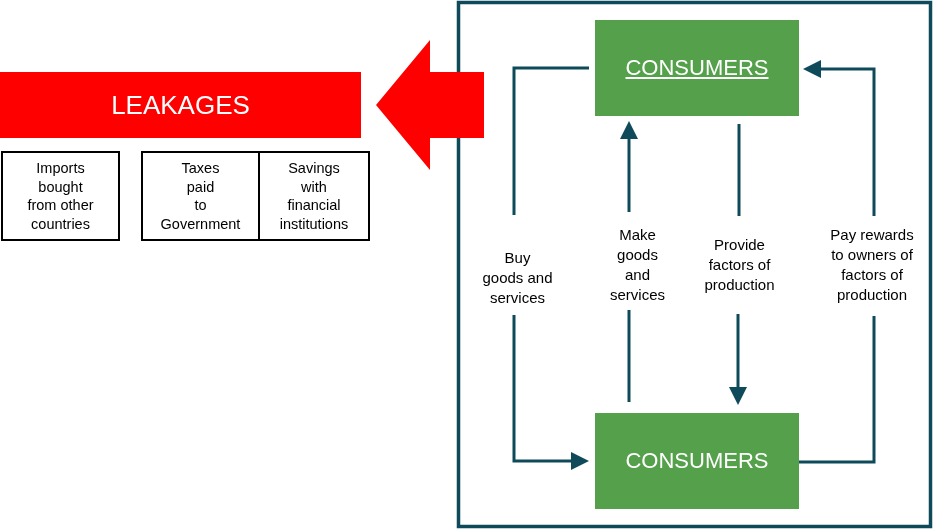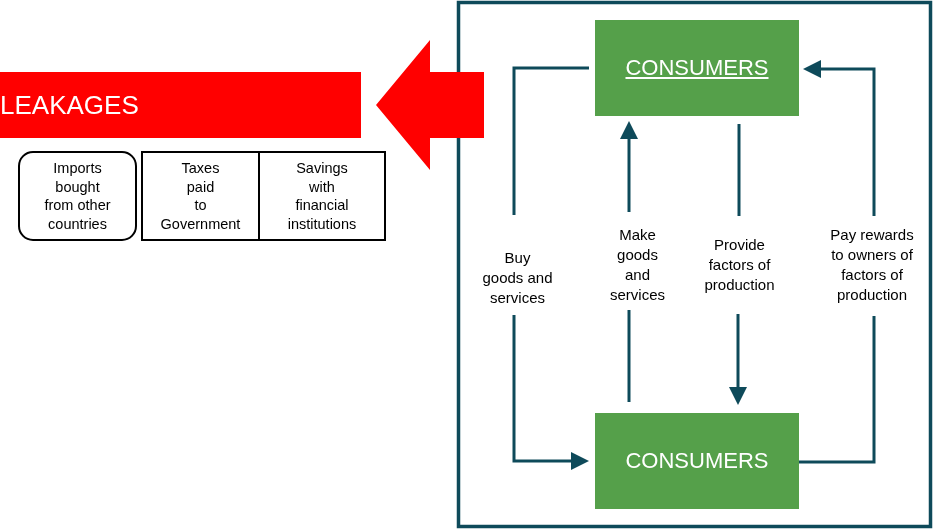--- a/index.html
+++ b/index.html
@@ -1,20 +1,20 @@
 <!DOCTYPE html>
 <html><head>
 <meta charset="utf-8">
 <style>
   html, body { margin:0; padding:0; background:#ffffff; }
   body { width:934px; height:530px; position:relative; overflow:hidden;
          font-family:"Liberation Sans", sans-serif; }
   .abs { position:absolute; }
   #leak-bar { left:0; top:72px; width:361px; height:66px; background:#ff0000;
-              color:#ffffff; font-size:26px; display:flex; align-items:center; }
+              color:#ffffff; font-size:26px; display:flex; align-items:center; justify-content:center; }
   .leak-box { position:absolute; top:151px; height:90px; border:2px solid #000; box-sizing:border-box;
               background:#fff; font-size:14.5px; line-height:18.5px; color:#000; text-align:center;
               display:flex; align-items:center; justify-content:center; white-space:pre-line; }
   .node { position:absolute; left:595px; width:204px; height:96px; background:#55a04a; color:#ffffff;
           font-size:22px; display:flex; align-items:center; justify-content:center; }
   .flow-label { position:absolute; font-size:15px; line-height:20px; color:#000; text-align:center;
                 white-space:pre-line; }
   svg { position:absolute; left:0; top:0; }
 </style>
 </head>
@@ -41,33 +41,33 @@
   <line x1="738" y1="314" x2="738" y2="396" stroke="#0e4a5a" stroke-width="3" marker-end="url(#ah)"></line>
 
   <polyline points="799,462 874,462 874,316" fill="none" stroke="#0e4a5a" stroke-width="3"></polyline>
   <polyline points="874,216 874,69 812,69" fill="none" stroke="#0e4a5a" stroke-width="3" marker-end="url(#ah)"></polyline>
 </svg>
 
 <div id="leak-bar" class="abs">
   <span>LEAKAGES</span>
 </div>
 
-<div class="leak-box" style="left:18px; width:119px;border-radius:15px;">
+<div class="leak-box" style="left:1px; width:119px;">
   <span>Imports
 bought
 from other
 countries</span>
 </div>
 <div class="leak-box" style="left:141px; width:119px;">
   <span>Taxes
 paid
 to
 Government</span>
 </div>
-<div class="leak-box" style="left:258px; width:128px;">
+<div class="leak-box" style="left:258px; width:112px;">
   <span>Savings
 with
 financial
 institutions</span>
 </div>
 
 <div class="node" style="top:20px;text-decoration:underline;">
   <span>CONSUMERS</span>
 </div>
 <div class="node" style="top:413px;">

